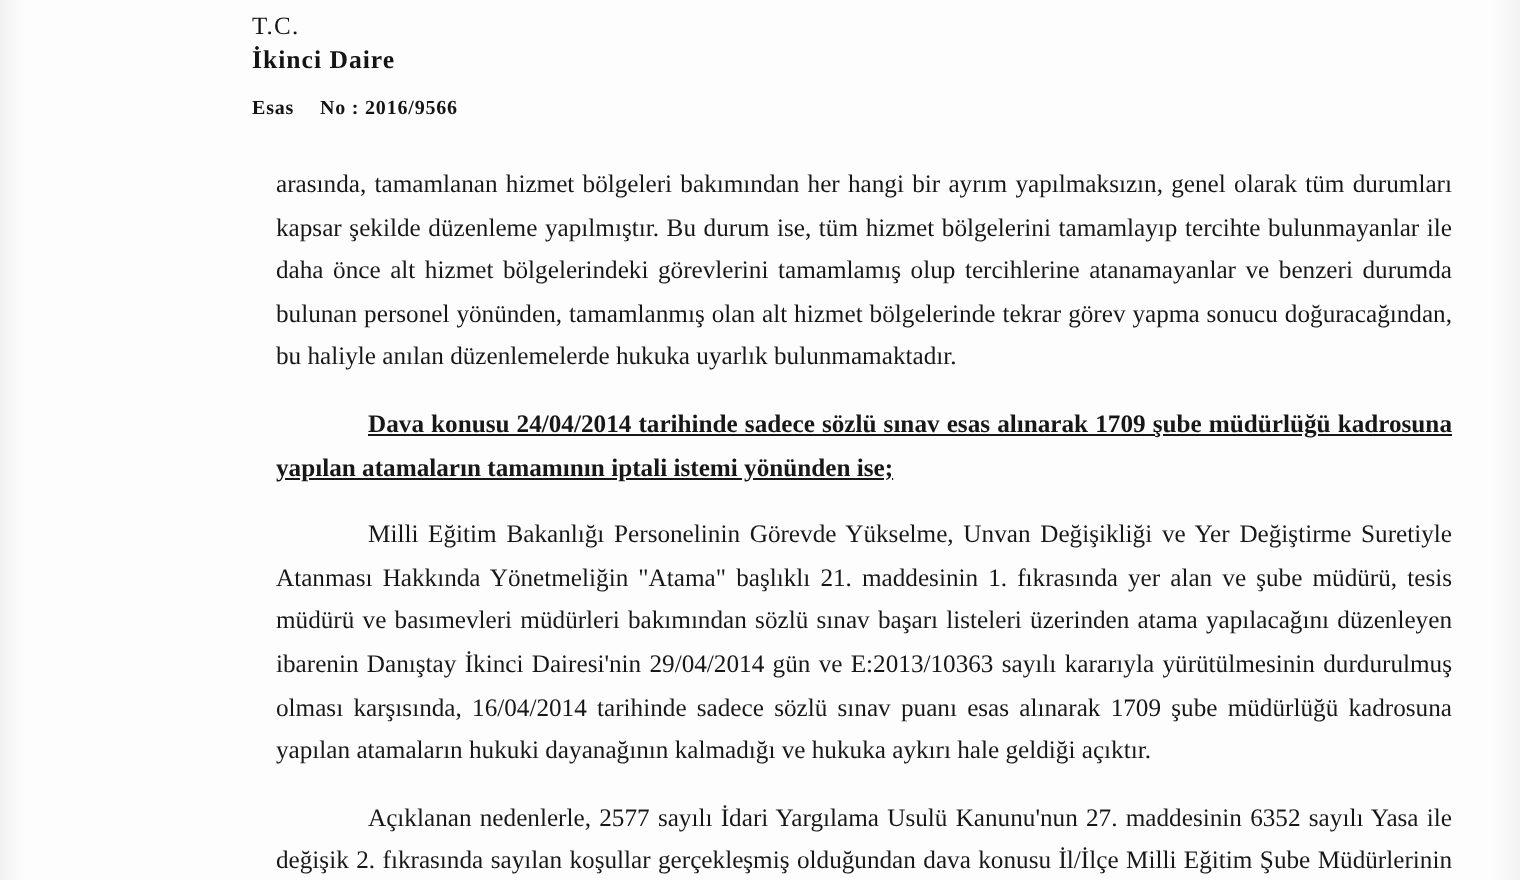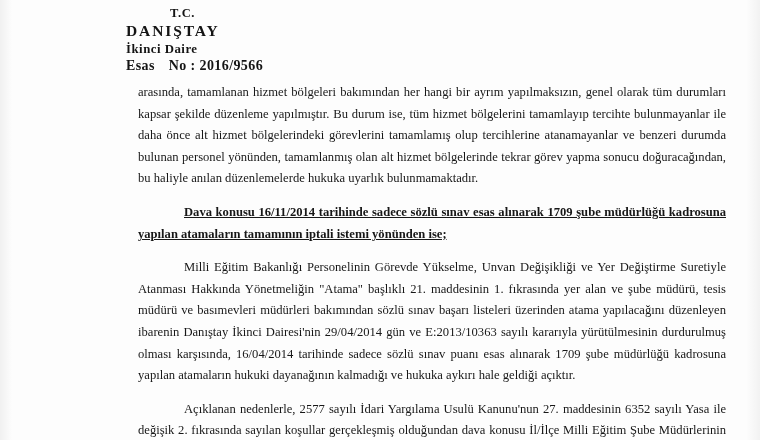--- a/index.html
+++ b/index.html
@@ -40,40 +40,39 @@
   .header {
     position: absolute;
     left: 126px;
     top: 6px;
     line-height: 1.18;
     color: #141414;
   }
   .header .tc {
     font-size: 12.5px;
     letter-spacing: 0.6px;
-    font-weight: 700;
-    margin-left: 44px;
+    font-weight: 400;
   }
   .header .court {
     font-size: 15.5px;
     letter-spacing: 1.9px;
     font-weight: 700;
     margin-top: 1px;
   }
   .header .chamber {
     font-size: 12.8px;
     letter-spacing: 0.5px;
     font-weight: 700;
     margin-top: 2px;
   }
   .header .case {
-    font-size: 14px;
+    font-size: 10px;
     letter-spacing: 0.4px;
     font-weight: 700;
-    margin-top: 1px;
+    margin-top: 11px;
   }
   .header .case .num {
     margin-left: 10px;
     font-weight: 700;
   }
   .body {
     position: absolute;
     left: 138px;
     top: 70px;
     width: 588px;
@@ -97,37 +96,36 @@
     text-decoration: underline;
   }
 </style>
 </head>
 <body>
 
 <div class="page">
 
   <div class="header">
     <div class="tc">T.C.</div>
-    <div class="court">DANIŞTAY</div>
     <div class="chamber">İkinci Daire</div>
     <div class="case">
       <span>Esas</span>
       <span class="num">No</span>
       <span>: 2016/9566</span>
     </div>
   </div>
 
   <div class="body">
 
     <p>
       <span>arasında, tamamlanan hizmet bölgeleri bakımından her hangi bir ayrım yapılmaksızın, genel olarak tüm durumları kapsar şekilde düzenleme yapılmıştır. Bu durum ise,   tüm hizmet bölgelerini tamamlayıp tercihte bulunmayanlar ile daha önce alt hizmet bölgelerindeki görevlerini tamamlamış olup tercihlerine atanamayanlar ve benzeri durumda bulunan personel yönünden, tamamlanmış olan alt hizmet bölgelerinde tekrar görev yapma sonucu doğuracağından, bu haliyle anılan düzenlemelerde hukuka uyarlık bulunmamaktadır.</span>
     </p>
 
     <p class="indent">
-      <span class="bu">Dava konusu 16/11/2014 tarihinde sadece sözlü sınav esas alınarak 1709 şube müdürlüğü kadrosuna yapılan atamaların tamamının iptali istemi yönünden ise;</span>
+      <span class="bu">Dava konusu 24/04/2014 tarihinde sadece sözlü sınav esas alınarak 1709 şube müdürlüğü kadrosuna yapılan atamaların tamamının iptali istemi yönünden ise;</span>
     </p>
 
     <p class="indent">
       <span>Milli Eğitim Bakanlığı Personelinin Görevde Yükselme, Unvan Değişikliği ve Yer Değiştirme Suretiyle Atanması Hakkında Yönetmeliğin "Atama" başlıklı 21. maddesinin 1. fıkrasında yer alan ve şube müdürü, tesis müdürü ve basımevleri müdürleri bakımından sözlü sınav başarı listeleri üzerinden atama yapılacağını düzenleyen ibarenin Danıştay İkinci Dairesi'nin 29/04/2014 gün ve E:2013/10363 sayılı kararıyla yürütülmesinin durdurulmuş olması karşısında, 16/04/2014 tarihinde sadece sözlü sınav puanı esas alınarak 1709 şube müdürlüğü kadrosuna yapılan atamaların hukuki dayanağının kalmadığı ve hukuka aykırı hale geldiği açıktır.</span>
     </p>
 
     <p class="indent">
       <span>Açıklanan nedenlerle, 2577 sayılı İdari Yargılama Usulü Kanunu'nun 27. maddesinin 6352 sayılı Yasa ile değişik 2. fıkrasında sayılan koşullar gerçekleşmiş olduğundan dava konusu İl/İlçe Milli Eğitim Şube Müdürlerinin Bölge Hizmetine Bağlı 2014 Yılı Yer Değiştirme Kılavuzu'nun 2. maddesinin </span><span class="b">2.5. bendi</span><span> ve 6. maddesinin </span><span class="b">6.3.c bendi</span><span> ile </span><span class="bu">1709 şube müdürü</span>
     </p>
 

